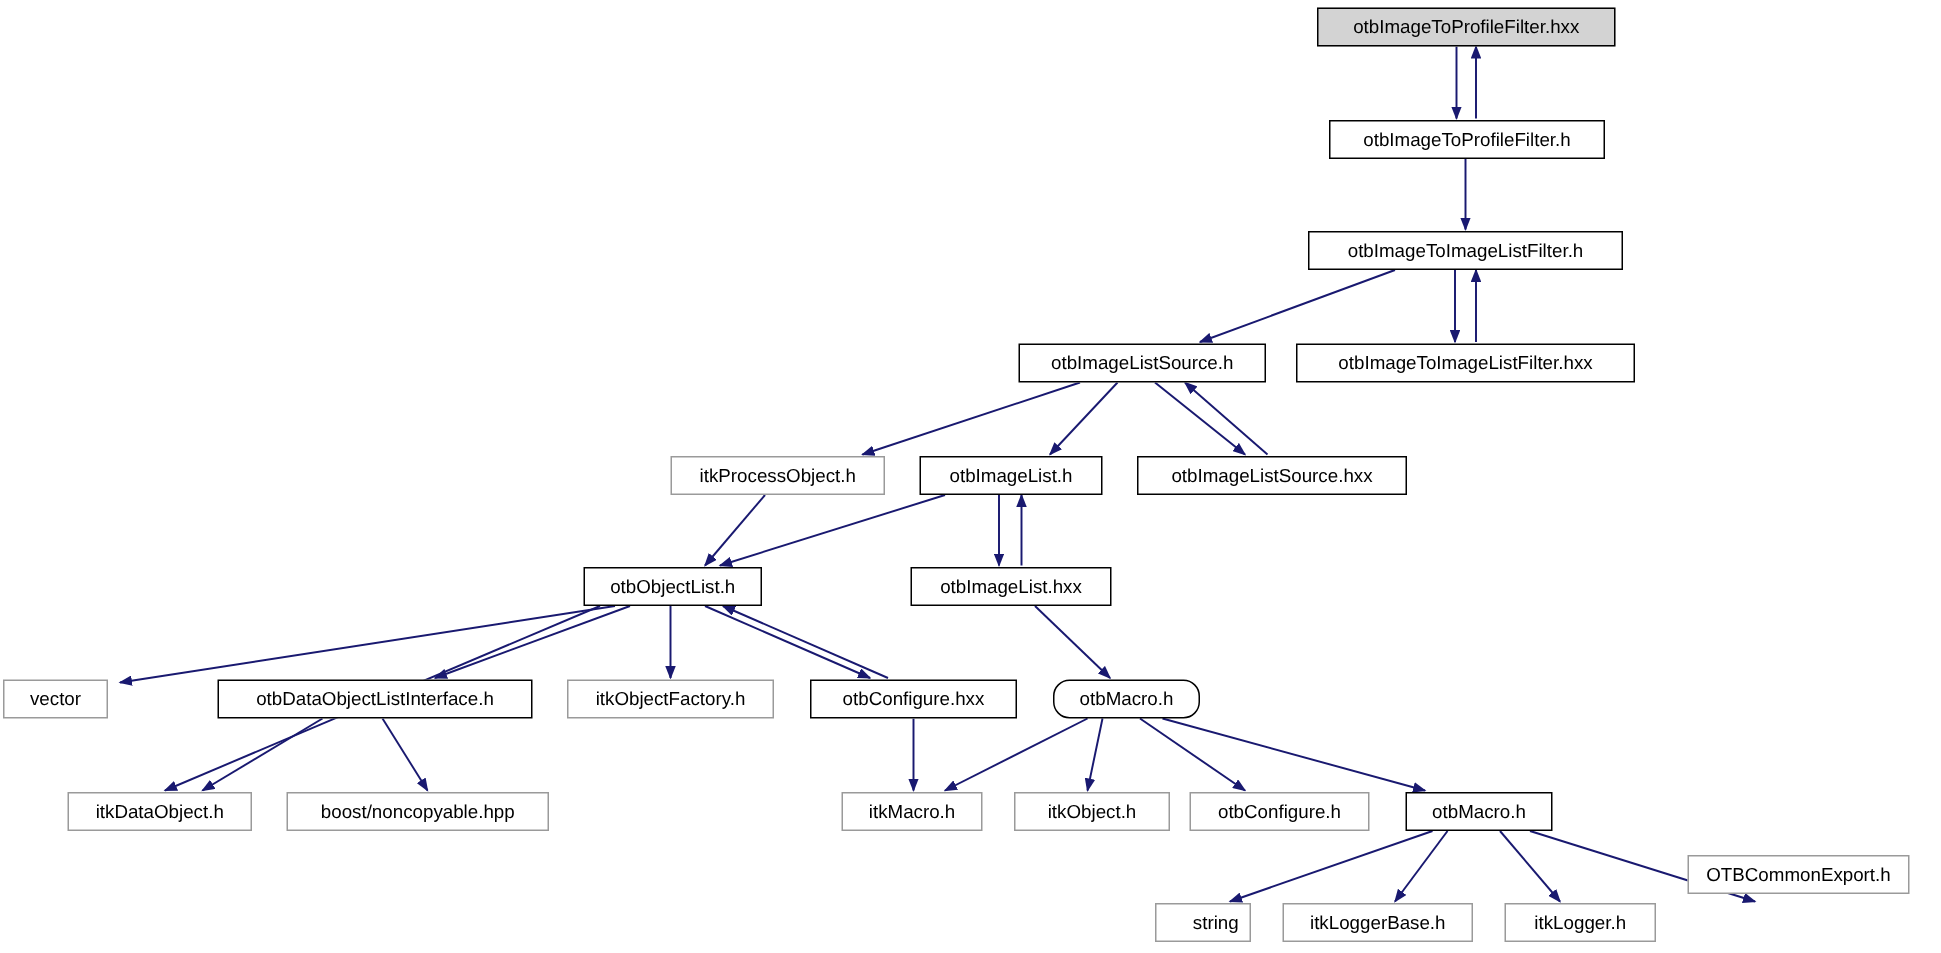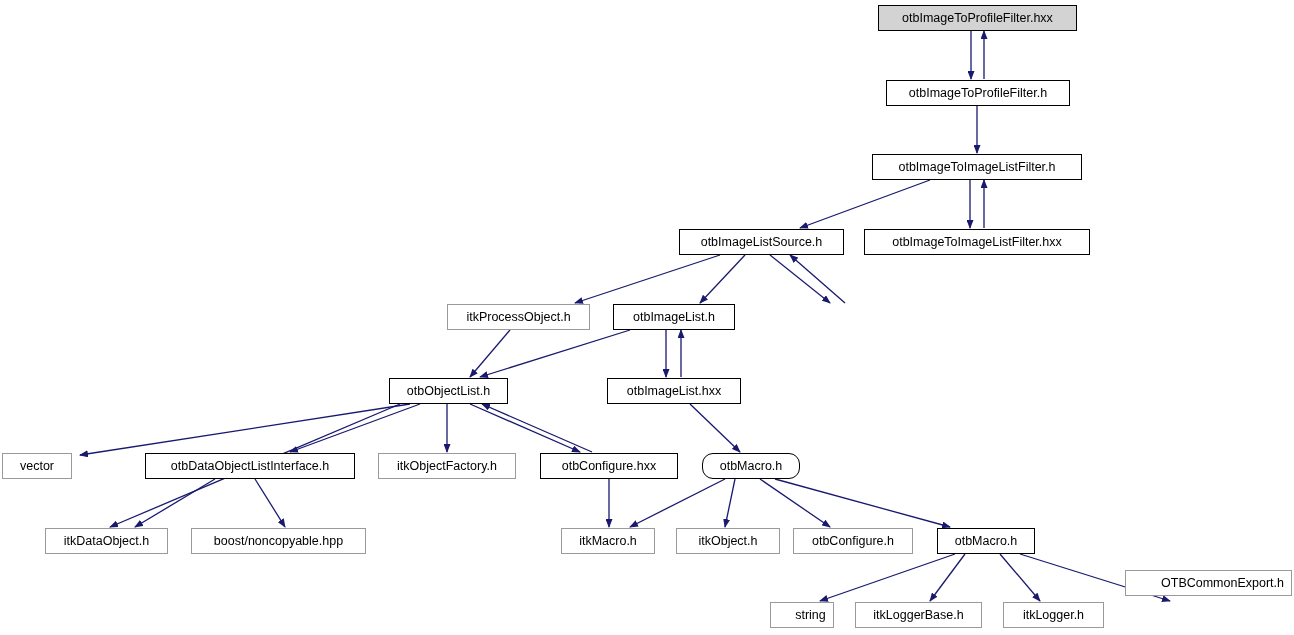--- a/index.html
+++ b/index.html
@@ -103,20 +103,23 @@
     </div>
     <div class="node" style="left: 679px; top: 229px; width: 165px; height: 26px;">
       <span>otbImageListSource.h</span>
     </div>
     <div class="node plain" style="left: 447px; top: 304px; width: 143px; height: 26px;">
       <span>itkProcessObject.h</span>
     </div>
     <div class="node" style="left: 613px; top: 304px; width: 122px; height: 26px;">
       <span>otbImageList.h</span>
     </div>
+    <div class="node" style="left: 758px; top: 304px; width: 180px; height: 26px;">
+      <span>otbImageListSource.hxx</span>
+    </div>
     <div class="node" style="left: 607px; top: 378px; width: 134px; height: 26px;">
       <span>otbImageList.hxx</span>
     </div>
     <div class="node" style="left: 389px; top: 378px; width: 119px; height: 26px;">
       <span>otbObjectList.h</span>
     </div>
     <div class="node plain" style="left: 2px; top: 453px; width: 70px; height: 26px;">
       <span>vector</span>
     </div>
     <div class="node" style="left: 145px; top: 453px; width: 210px; height: 26px;">
@@ -151,16 +154,16 @@
     </div>
     <div class="node plain" style="left: 770px; top: 602px; width: 64px; height: 26px; padding-left: 24px;">
       <span>string</span>
     </div>
     <div class="node plain" style="left: 855px; top: 602px; width: 127px; height: 26px;">
       <span>itkLoggerBase.h</span>
     </div>
     <div class="node plain" style="left: 1003px; top: 602px; width: 101px; height: 26px;">
       <span>itkLogger.h</span>
     </div>
-    <div class="node plain" style="left: 1125px; top: 570px; width: 167px; height: 26px; justify-content: flex-end;">
+    <div class="node plain" style="left: 1125px; top: 570px; width: 148px; height: 26px;">
       <span>OTBCommonExport.h</span>
     </div>
   </div>
 
 </body></html>

